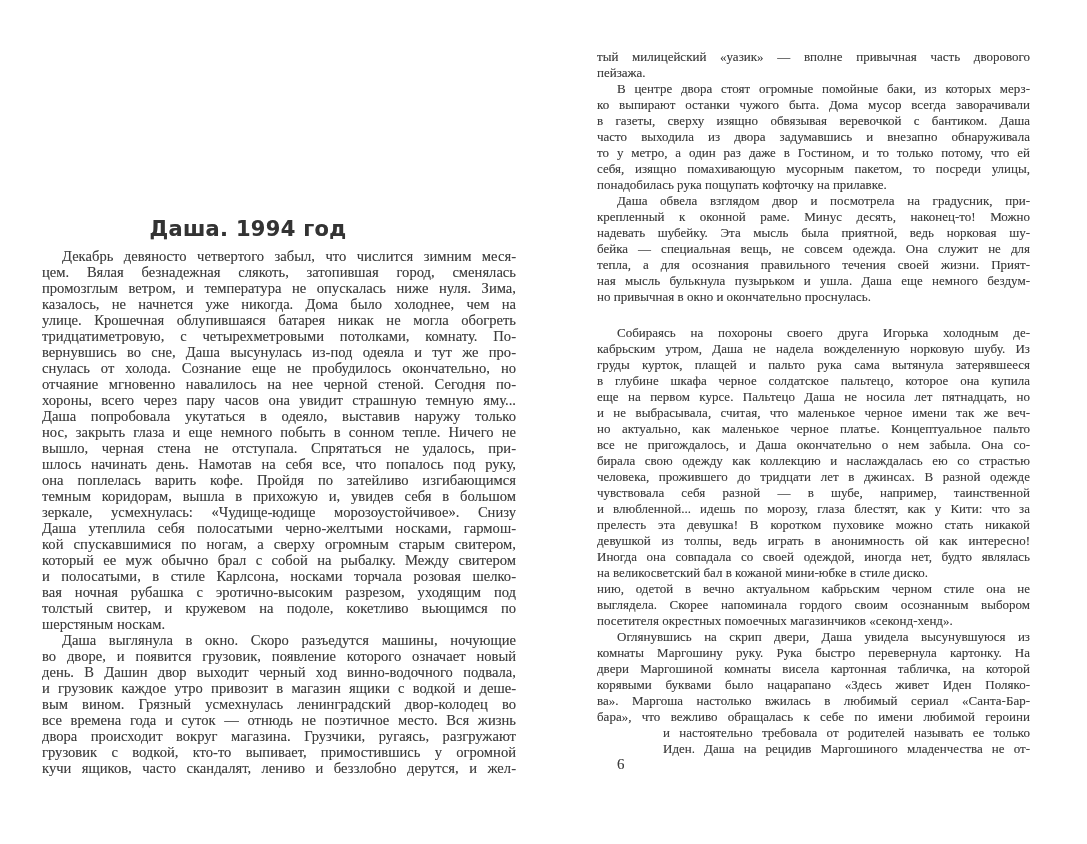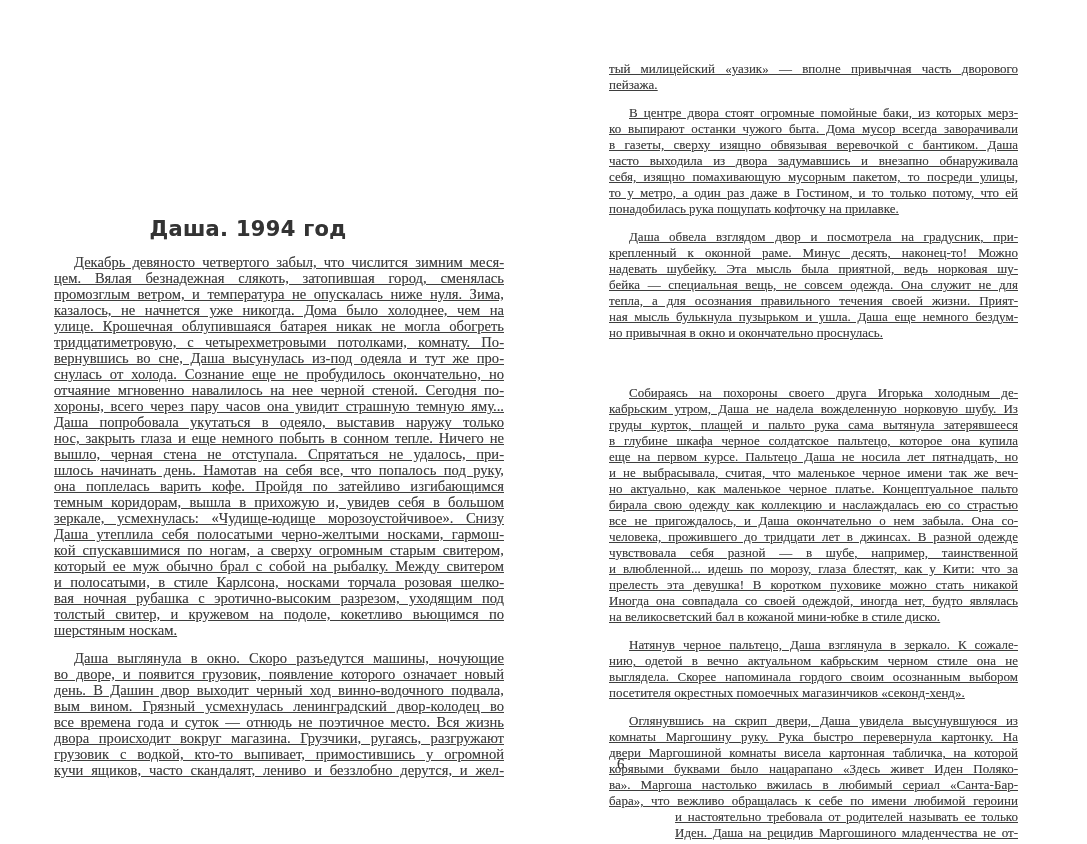--- a/index.html
+++ b/index.html
@@ -10,21 +10,21 @@
   }
   .page{position:absolute;top:0;height:844px;}
   .page-left{left:42px;width:474px;font-size:14.6px;}
   .page-right{left:597px;width:433px;font-size:13px;}
   .page-right .blocks{padding-top:49px;}
   .chapter-title{
     font-family:"DejaVu Sans","Liberation Sans",sans-serif;font-weight:bold;
     font-size:21px;line-height:26px;color:#333333;text-align:center;
     padding-right:62px;margin-top:216px;margin-bottom:6px;letter-spacing:0.3px;
   }
-  .paragraph{margin:12px;text-decoration:underline;}
+  .paragraph{margin:0;}
   .line{
     height:16px;line-height:16px;overflow:hidden;white-space:normal;
     text-align:justify;text-align-last:justify;
   }
   .line.nj{text-align-last:left;}
   .line.in{text-indent:20px;}
   .section-break{width:100%;}
   .folio{position:absolute;left:20px;top:756px;font-size:15px;line-height:16px;color:#3e3e3e;}
 </style>
 </head>
@@ -57,72 +57,73 @@
           <div class="line">который ее муж обычно брал с собой на рыбалку. Между свитером</div>
           <div class="line">и полосатыми, в стиле Карлсона, носками торчала розовая шелко-</div>
           <div class="line">вая ночная рубашка с эротично-высоким разрезом, уходящим под</div>
           <div class="line">толстый свитер, и кружевом на подоле, кокетливо вьющимся по</div>
           <div class="line nj">шерстяным носкам.</div>
         </div>
         <div class="paragraph">
           <div class="line in">Даша выглянула в окно. Скоро разъедутся машины, ночующие</div>
           <div class="line">во дворе, и появится грузовик, появление которого означает новый</div>
           <div class="line">день. В Дашин двор выходит черный ход винно-водочного подвала,</div>
+          <div class="line">и грузовик каждое утро привозит в магазин ящики с водкой и деше-</div>
           <div class="line">вым вином. Грязный усмехнулась ленинградский двор-колодец во</div>
           <div class="line">все времена года и суток — отнюдь не поэтичное место. Вся жизнь</div>
           <div class="line">двора происходит вокруг магазина. Грузчики, ругаясь, разгружают</div>
           <div class="line">грузовик с водкой, кто-то выпивает, примостившись у огромной</div>
           <div class="line">кучи ящиков, часто скандалят, лениво и беззлобно дерутся, и жел-</div>
         </div>
       </div>
   </div>
   <div class="page page-right">
     <div class="blocks">
         <div class="paragraph">
           <div class="line">тый милицейский «уазик» — вполне привычная часть дворового</div>
           <div class="line nj">пейзажа.</div>
         </div>
         <div class="paragraph">
           <div class="line in">В центре двора стоят огромные помойные баки, из которых мерз-</div>
           <div class="line">ко выпирают останки чужого быта. Дома мусор всегда заворачивали</div>
           <div class="line">в газеты, сверху изящно обвязывая веревочкой с бантиком. Даша</div>
           <div class="line">часто выходила из двора задумавшись и внезапно обнаруживала</div>
+          <div class="line">то у метро, а один раз даже в Гостином, и то только потому, что ей</div>
           <div class="line">себя, изящно помахивающую мусорным пакетом, то посреди улицы,</div>
-          <div class="line">то у метро, а один раз даже в Гостином, и то только потому, что ей</div>
           <div class="line nj">понадобилась рука пощупать кофточку на прилавке.</div>
         </div>
         <div class="paragraph">
           <div class="line in">Даша обвела взглядом двор и посмотрела на градусник, при-</div>
           <div class="line">крепленный к оконной раме. Минус десять, наконец-то! Можно</div>
           <div class="line">надевать шубейку. Эта мысль была приятной, ведь норковая шу-</div>
           <div class="line">бейка — специальная вещь, не совсем одежда. Она служит не для</div>
           <div class="line">тепла, а для осознания правильного течения своей жизни. Прият-</div>
           <div class="line">ная мысль булькнула пузырьком и ушла. Даша еще немного бездум-</div>
           <div class="line nj">но привычная в окно и окончательно проснулась.</div>
         </div>
         <div class="section-break" style="height: 20px;"></div>
         <div class="paragraph">
           <div class="line in">Собираясь на похороны своего друга Игорька холодным де-</div>
           <div class="line">кабрьским утром, Даша не надела вожделенную норковую шубу. Из</div>
           <div class="line">груды курток, плащей и пальто рука сама вытянула затерявшееся</div>
           <div class="line">в глубине шкафа черное солдатское пальтецо, которое она купила</div>
           <div class="line">еще на первом курсе. Пальтецо Даша не носила лет пятнадцать, но</div>
           <div class="line">и не выбрасывала, считая, что маленькое черное имени так же веч-</div>
           <div class="line">но актуально, как маленькое черное платье. Концептуальное пальто</div>
+          <div class="line">все не пригождалось, и Даша окончательно о нем забыла. Она со-</div>
           <div class="line">бирала свою одежду как коллекцию и наслаждалась ею со страстью</div>
-          <div class="line">все не пригождалось, и Даша окончательно о нем забыла. Она со-</div>
           <div class="line">человека, прожившего до тридцати лет в джинсах. В разной одежде</div>
           <div class="line">чувствовала себя разной — в шубе, например, таинственной</div>
           <div class="line">и влюбленной... идешь по морозу, глаза блестят, как у Кити: что за</div>
           <div class="line">прелесть эта девушка! В коротком пуховике можно стать никакой</div>
+          <div class="line">девушкой из толпы, ведь играть в анонимность ой как интересно!</div>
           <div class="line">Иногда она совпадала со своей одеждой, иногда нет, будто являлась</div>
           <div class="line nj">на великосветский бал в кожаной мини-юбке в стиле диско.</div>
         </div>
         <div class="paragraph">
-          <div class="line in">Натянув черное пальтецо, Даша взглянула в зеркало. К сожале-</div>
           <div class="line">нию, одетой в вечно актуальном кабрьским черном стиле она не</div>
           <div class="line">выглядела. Скорее напоминала гордого своим осознанным выбором</div>
           <div class="line nj">посетителя окрестных помоечных магазинчиков «секонд-хенд».</div>
         </div>
         <div class="paragraph">
           <div class="line in">Оглянувшись на скрип двери, Даша увидела высунувшуюся из</div>
           <div class="line">комнаты Маргошину руку. Рука быстро перевернула картонку. На</div>
           <div class="line">двери Маргошиной комнаты висела картонная табличка, на которой</div>
           <div class="line">корявыми буквами было нацарапано «Здесь живет Иден Поляко-</div>
           <div class="line">ва». Маргоша настолько вжилась в любимый сериал «Санта-Бар-</div>

